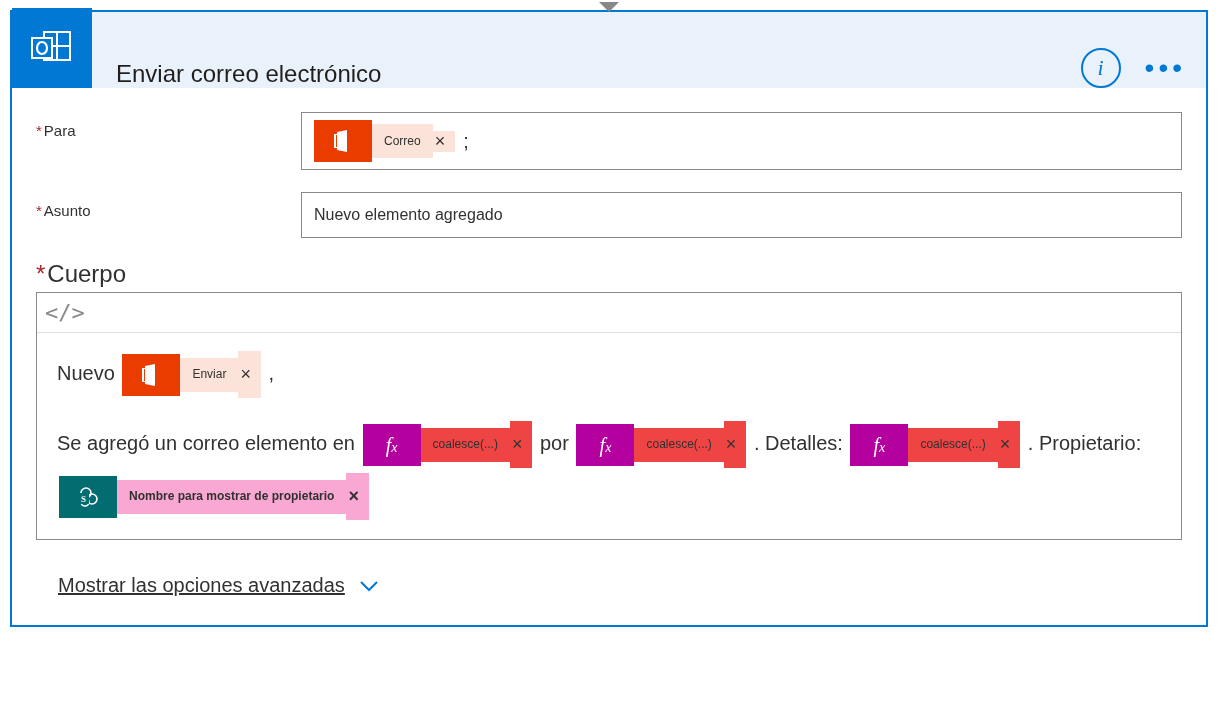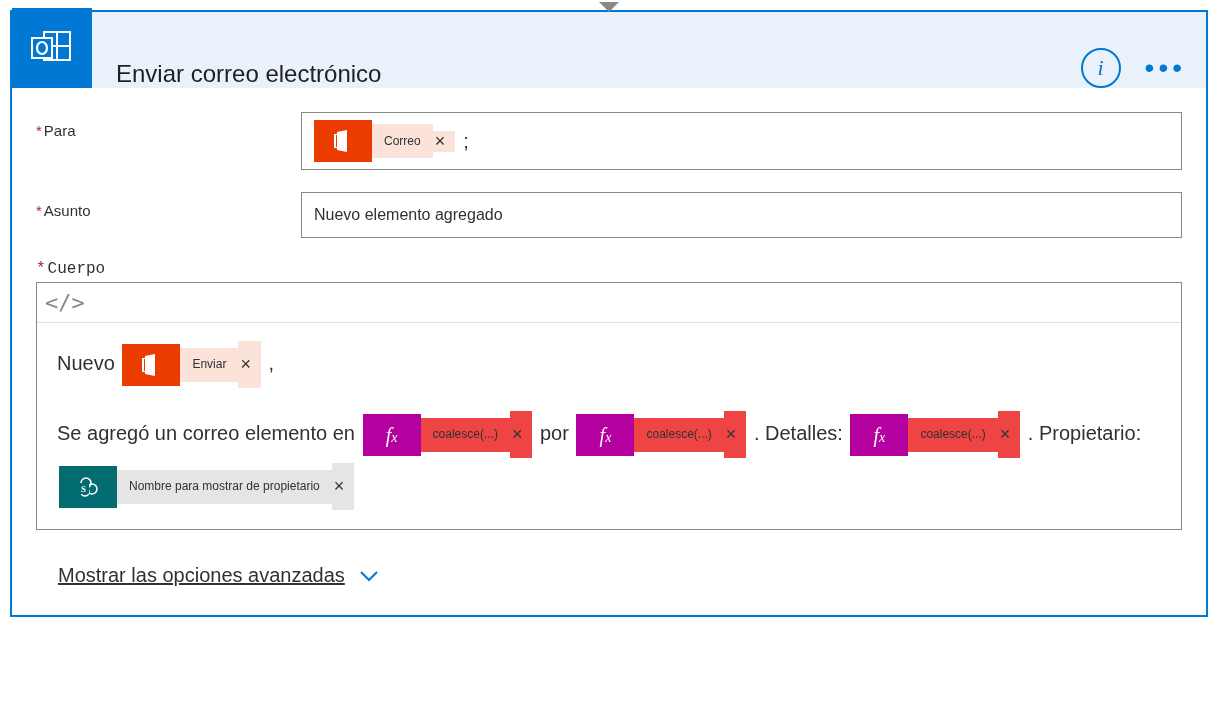--- a/index.html
+++ b/index.html
@@ -99,23 +99,22 @@
   }
   .field input {
     border: none;
     outline: none;
     font-size: 16px;
     width: 100%;
     font-family: inherit;
     color: #323130;
   }
   .cuerpo-label {
-    font-size: 16px;
+    font-size: 24px;
     margin-bottom: 4px;
-    font-family: Liberation Mono, monospace;
   }
   .cuerpo-box {
     border: 1px solid #8a8886;
   }
   .code-toolbar {
     height: 40px;
     border-bottom: 1px solid #e1dfdd;
     display: flex;
     align-items: center;
     padding-left: 8px;
@@ -156,21 +155,21 @@
     cursor: pointer;
   }
   
   .tok-office .token-icon { background: #eb3c00; }
   .tok-office .token-label, .tok-office .token-x { background: #fbe3da; color: #323130; }
   
   .tok-fx .token-icon { background: #b4009e; }
   .tok-fx .token-label, .tok-fx .token-x { background: #ef4444; color: #323130; }
   
   .tok-sp .token-icon { background: #036c70; }
-  .tok-sp .token-label, .tok-sp .token-x { background: #e5e5e5; color: #323130; }
+  .tok-sp .token-label, .tok-sp .token-x { background: #f9a8d4; color: #323130; font-weight: bold; }
 
   .fx-glyph {
     color: #fff;
     font-size: 20px;
     font-style: italic;
     font-family: Georgia, "Times New Roman", serif;
   }
   .fx-glyph .x { font-size: 14px; font-style: italic; }
 
   .advanced {

